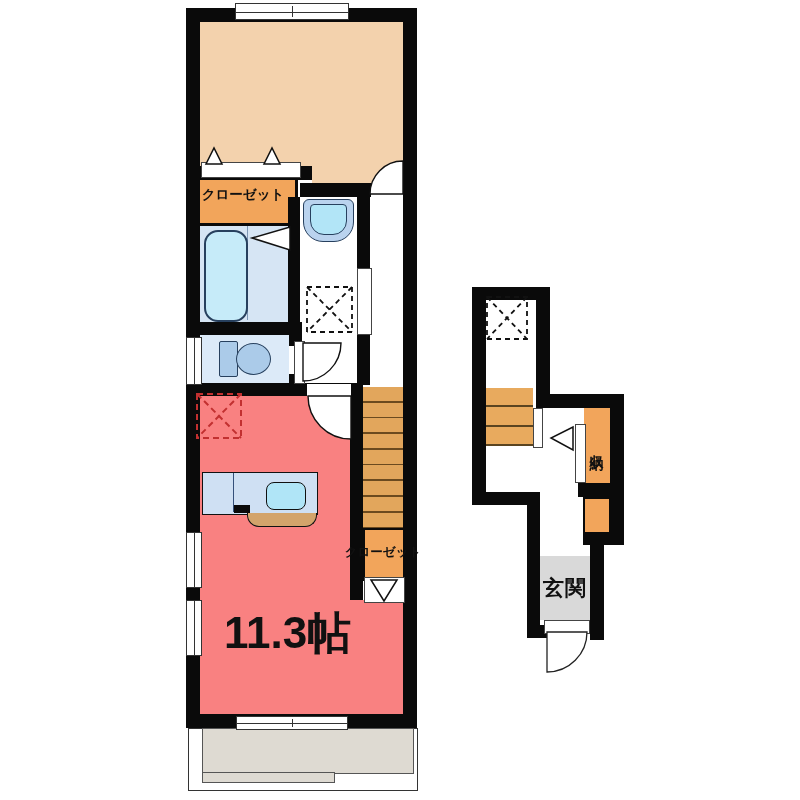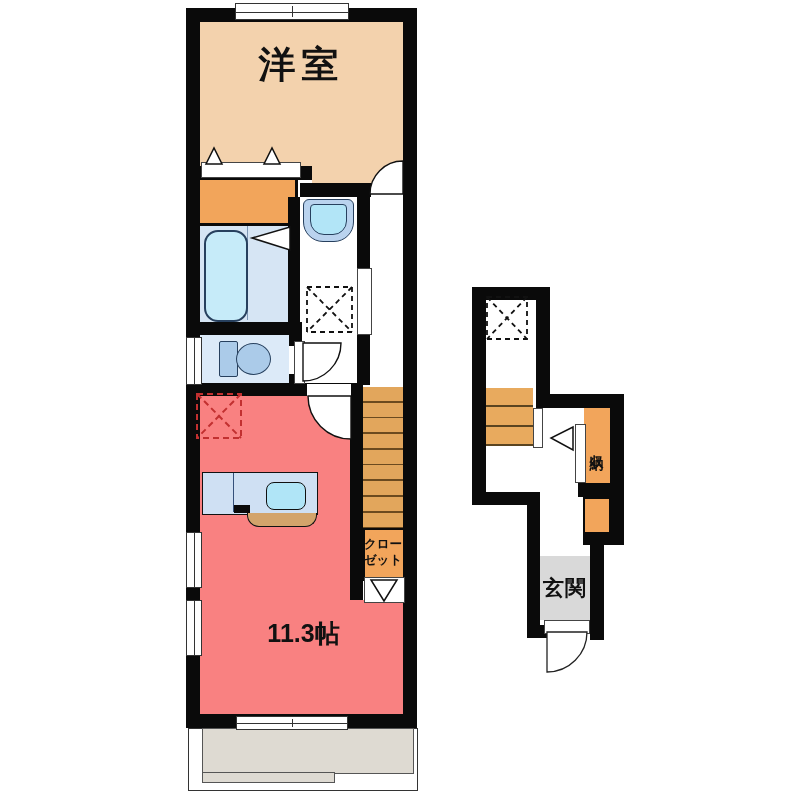--- a/index.html
+++ b/index.html
@@ -150,22 +150,22 @@
       <line x1="197" y1="394" x2="241" y2="438"></line>
       <line x1="241" y1="394" x2="197" y2="438"></line>
     </g>
     <g stroke="#111" stroke-width="1.8" fill="none" stroke-dasharray="5 4">
       <rect x="487" y="297" width="40" height="42"></rect>
       <line x1="487" y1="297" x2="527" y2="339"></line>
       <line x1="527" y1="297" x2="487" y2="339"></line>
     </g>
   </svg>
 
-  <div class="lbl" style="left:200px;top:42px;width:203px;height:46px;font-size:37px;letter-spacing:6px;">洋室</div>
-  <div class="lbl" style="left:216px;top:610px;width:175px;height:46px;font-size:25px;">11.3帖</div>
-  <div class="lbl" style="left:363px;top:530px;width:40px;height:45px;font-size:12.5px;flex-direction:column;line-height:1.25;">
+  <div class="lbl" style="left:194px;top:170px;width:98px;height:50px;font-size:13.5px;">クローゼット</div>
+  <div class="lbl" style="left:200px;top:610px;width:175px;height:46px;font-size:44px;">11.3帖</div>
+  <div class="lbl" style="left:363px;top:530px;width:40px;height:45px;font-size:12.5px;flex-direction:row;line-height:1.25;">
     <div>クロー</div>
     <div>ゼット</div>
   </div>
   <div class="lbl" style="left:540px;top:556px;width:50px;height:64px;font-size:21px;letter-spacing:1px;">玄関</div>
   <div class="lbl v-text" style="left:584px;top:408px;width:26px;height:75px;font-size:14px;">収納</div>
 
 </div>
 
 </body></html>

